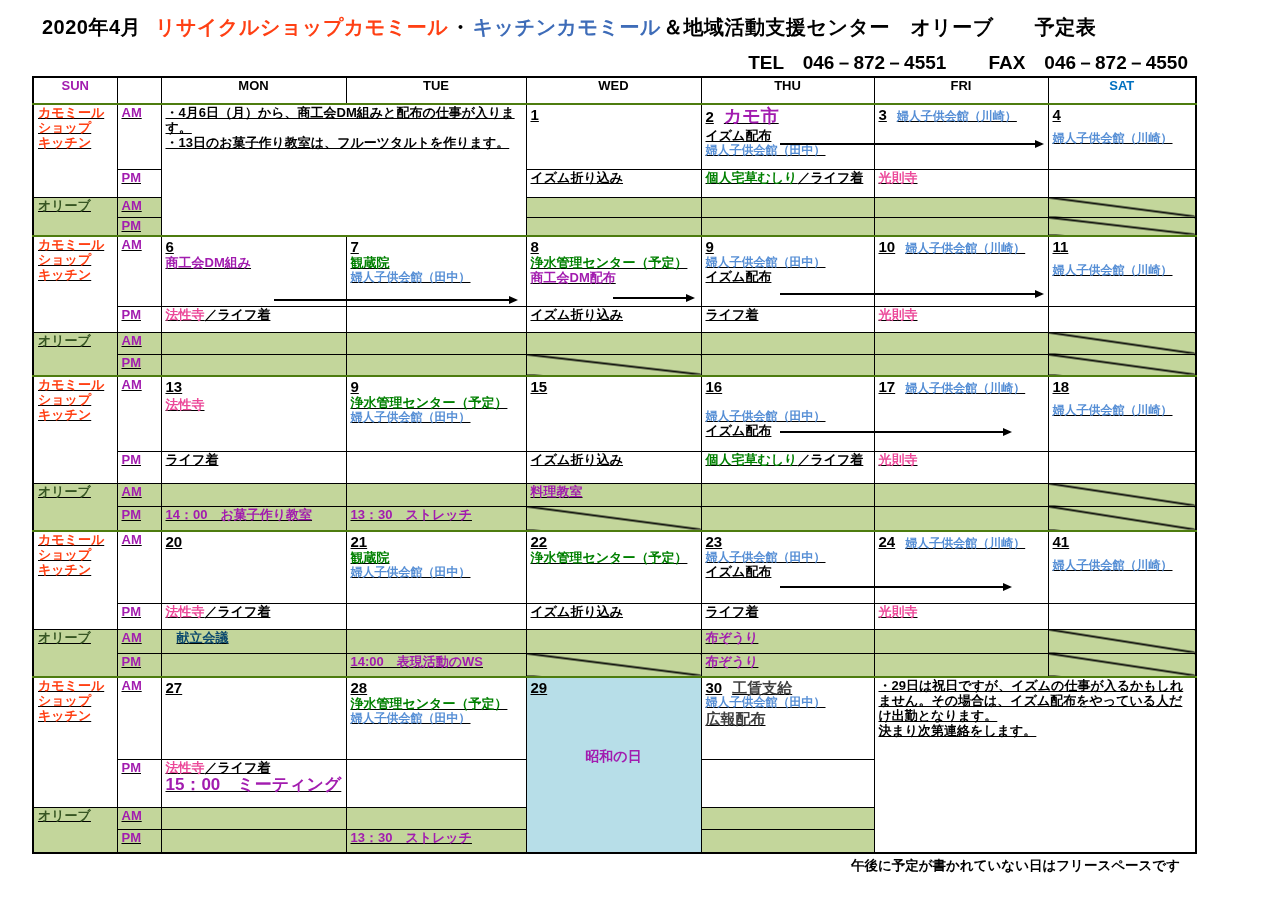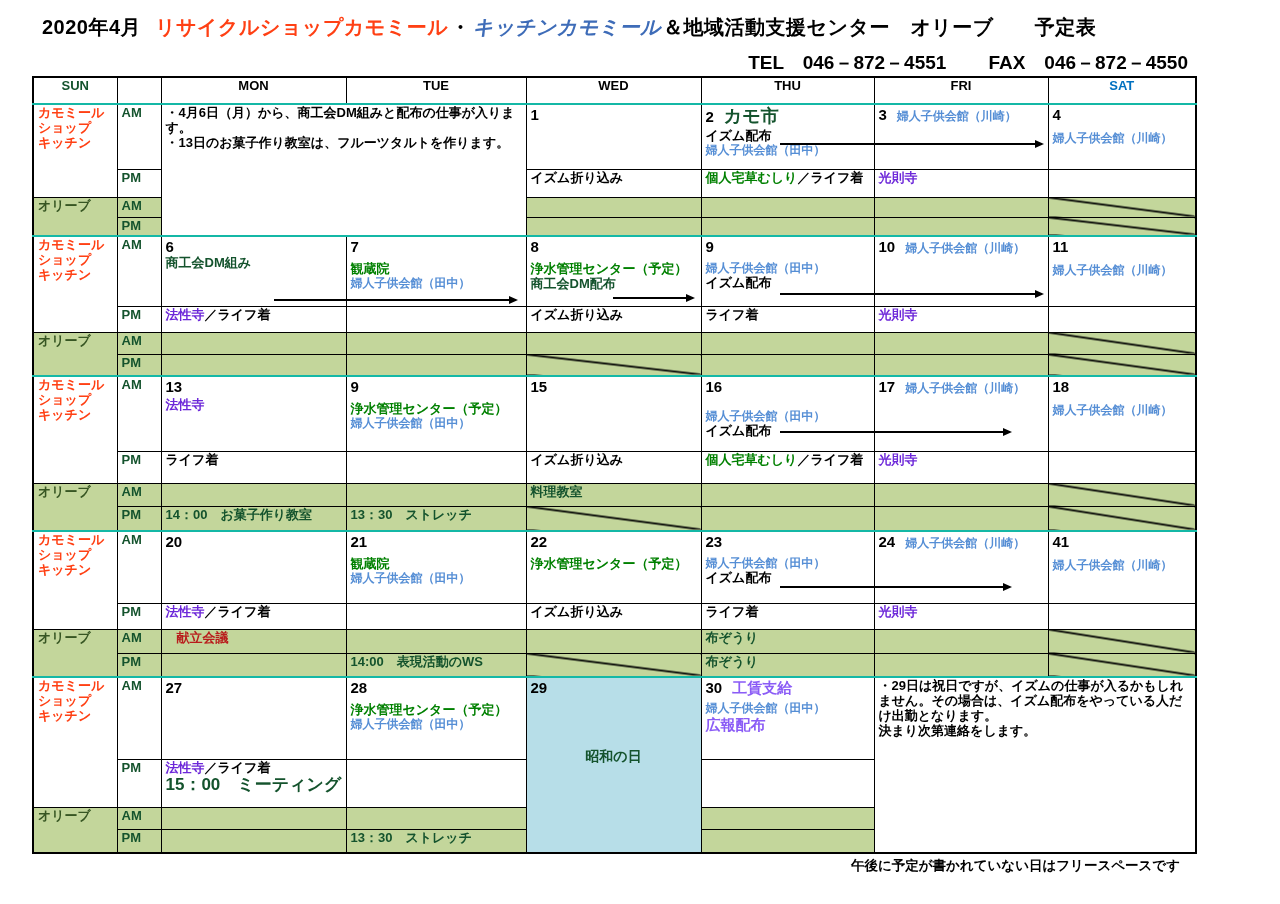--- a/index.html
+++ b/index.html
@@ -6,43 +6,43 @@
   body{font-family:"Liberation Sans","DejaVu Sans",sans-serif;font-weight:700;color:#000;}
   .page{position:relative;width:1280px;height:904px;background:#fff;overflow:hidden;}
   .title{position:absolute;left:42px;top:14px;font-size:20px;letter-spacing:0.5px;white-space:nowrap;}
   .title .seg{margin-right:2px;}
   .title .year{margin-right:14px;}
   .contact{position:absolute;top:50px;right:92px;font-size:19px;white-space:nowrap;}
   .contact .tel{margin-right:42px;}
   table.cal{position:absolute;left:32px;top:76px;border-collapse:collapse;table-layout:fixed;border:2px solid #000;background:#fff;}
   table.cal td,table.cal th{border:1px solid #000;padding:1px 4px;vertical-align:top;font-size:13px;line-height:1.15;position:relative;overflow:visible;}
   thead th{text-align:center;vertical-align:middle;font-size:12px;padding:2px;border-bottom:2px solid #000;}
-  tbody.week{border-top:2px solid #14b8a6;}
+  tbody.week{border-top:2px solid #4d7c0f;text-decoration:underline;}
   td.grp{vertical-align:middle;font-size:12.5px;line-height:1.25;padding-left:5px;}
   td.ampm{text-align:left;vertical-align:middle;font-size:12px;padding:0;}
   td.g{background:#C3D69B;}
   td.diag{background-color:#C3D69B;background-image:linear-gradient(to top right,transparent calc(50% - 1.4px),#000 calc(50% - 0.4px),#000 calc(50% + 0.4px),transparent calc(50% + 1.4px));}
   .dnum{font-size:15px;}
   .dline{display:flex;align-items:baseline;gap:10px;white-space:nowrap;}
   .ev{white-space:nowrap;}
   .wrap{white-space:normal;}
-  .c-red{color:#14532d;}
+  .c-red{color:#a21caf;}
   .c-org{color:#FF4014;}
-  .c-tblue{color:#3E6CB8;font-style:italic;}
+  .c-tblue{color:#3E6CB8;}
   .c-blue{color:#558ED5;}
   .c-grn{color:#008000;}
-  .c-pur{color:#6d28d9;}
-  .c-mag{color:#8b5cf6;}
-  .c-nav{color:#b91c1c;padding-left:11px;}
+  .c-pur{color:#ec4899;}
+  .c-mag{color:#404040;}
+  .c-nav{color:#0c4a6e;padding-left:11px;}
   .c-sat{color:#0070C0;}
   .c-olv{color:#375623;}
   .sm{font-size:12px;}
   .kamo{font-size:18px;}
   .meeting{font-size:17px;}
-  .mt2{margin-top:2px;} .mt6{margin-top:6px;} .mt8{margin-top:8px;} .mt14{margin-top:14px;} .mt18{margin-top:0;}
+  .mt2{margin-top:2px;} .mt6{margin-top:0;} .mt8{margin-top:8px;} .mt14{margin-top:14px;} .mt18{margin-top:0;}
   .note1{font-size:15px;line-height:1.3;white-space:normal;padding:2px;}
   .note5{font-size:16px;line-height:1.25;white-space:normal;padding:2px;}
   .holiday{background:#B7DEE8;}
   .holiday .big{position:absolute;left:0;right:0;top:70px;text-align:center;font-size:14px;}
   .arrow{position:absolute;height:0;border-top:2px solid #000;z-index:5;}
   .arrow::after{content:"";position:absolute;right:-2px;top:-5px;width:0;height:0;border-left:9px solid #000;border-top:4px solid transparent;border-bottom:4px solid transparent;}
   .footer{position:absolute;top:857px;right:100px;font-size:13.5px;white-space:nowrap;}
 </style>
 </head>
 <body>

